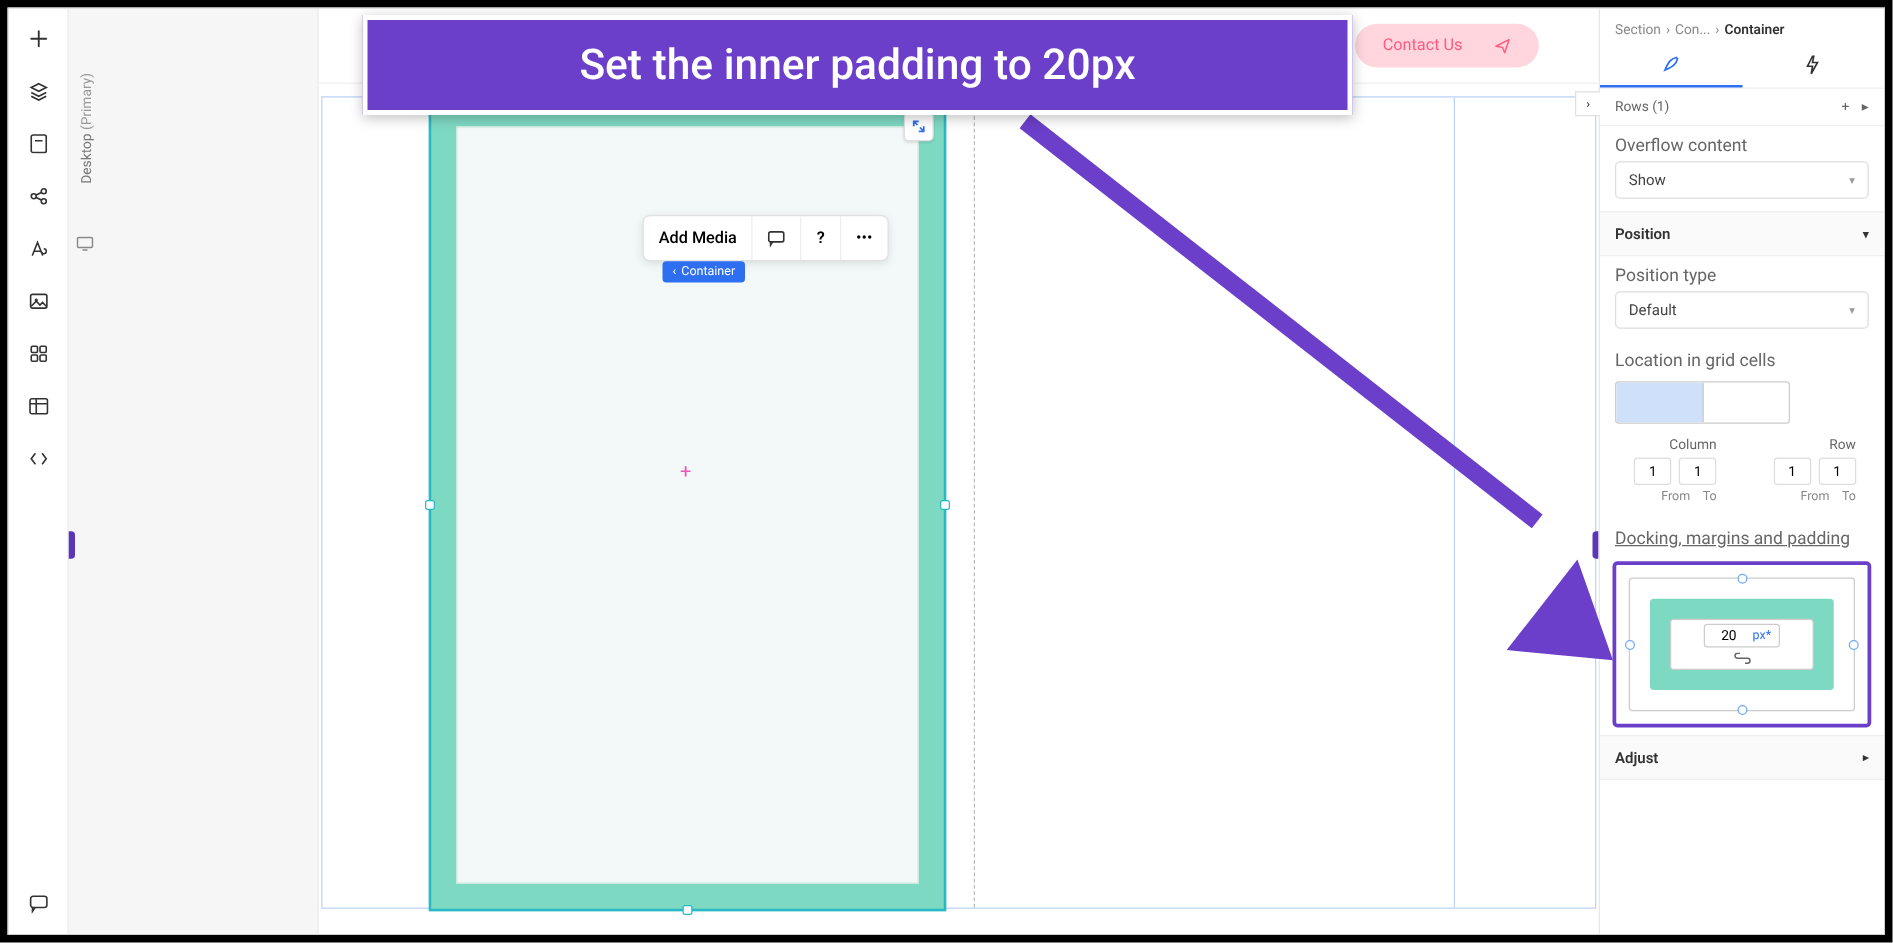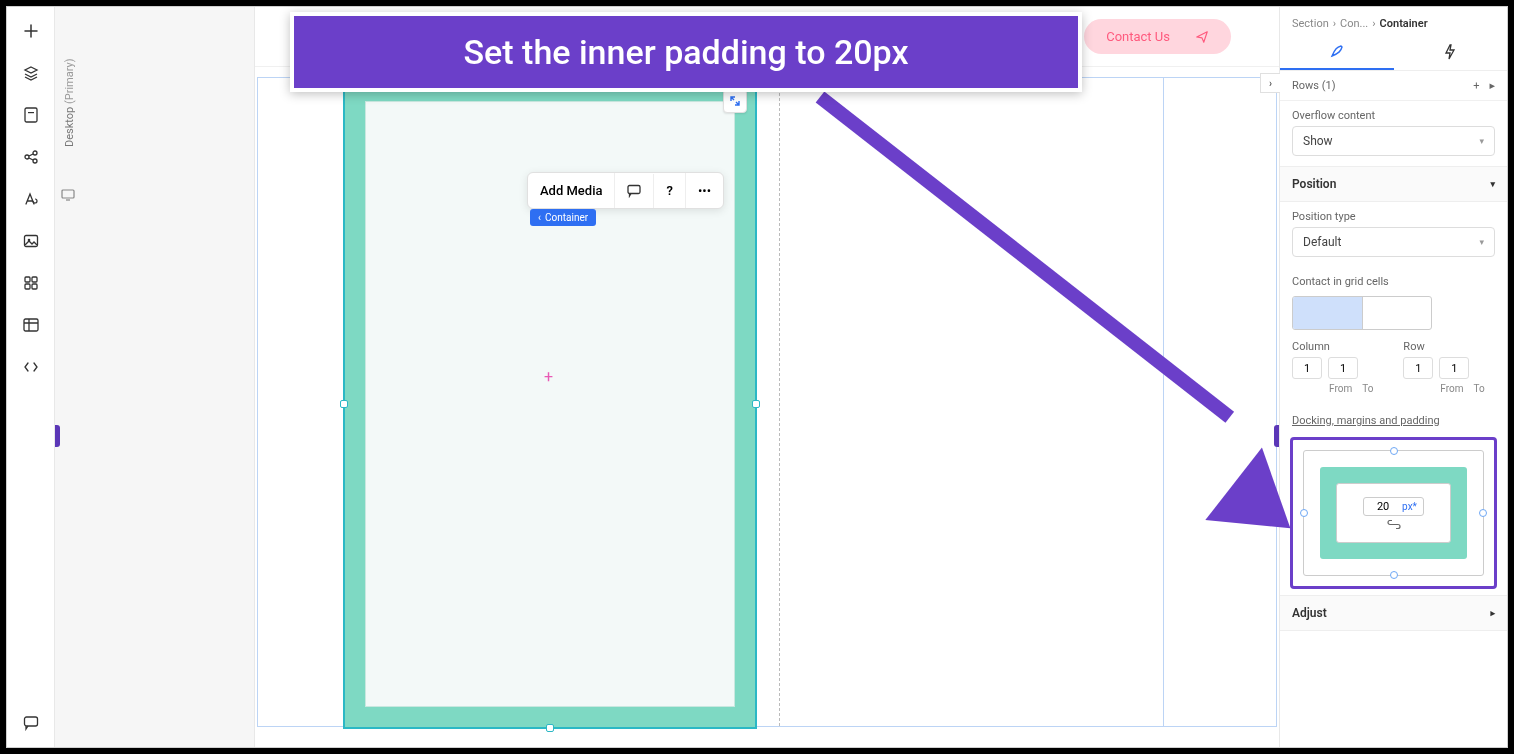--- a/index.html
+++ b/index.html
@@ -34,50 +34,50 @@
 .handle { position:absolute; width:8px; height:8px; background:#fff; border:1.5px solid #2bb8c5; border-radius:2px; }
 .handle.t { left:50%; top:-5px; margin-left:-4px; }
 .handle.b { left:50%; bottom:-5px; margin-left:-4px; }
 .handle.l { left:-5px; top:50%; margin-top:-4px; }
 .handle.r { right:-5px; top:50%; margin-top:-4px; }
 .handle.tl{ left:-5px; top:-5px; }
 .handle.tr{ right:-5px; top:-5px; }
 .expand-btn { position:absolute; right:8px; top:8px; width:24px; height:24px; background:#fff; border:1px solid #e0e0e0; border-radius:4px; display:flex; align-items:center; justify-content:center; box-shadow:0 1px 2px rgba(0,0,0,.1); }
 .plus-center { position:absolute; left:50%; top:286px; color:#e85ab5; font-size:16px; margin-left:-6px; }
 
-.toolbar-float { position:absolute; left:272px; top:165px; background:#fff; border:1px solid #e0e0e0; border-radius:6px; display:flex; align-items:center; box-shadow:0 2px 8px rgba(0,0,0,.1); }
+.toolbar-float { position:absolute; left:259px; top:165px; background:#fff; border:1px solid #e0e0e0; border-radius:6px; display:flex; align-items:center; box-shadow:0 2px 8px rgba(0,0,0,.1); }
 .toolbar-float > * { padding:10px 12px; font-size:13px; border-right:1px solid #eee; display:flex; align-items:center; }
 .toolbar-float > *:last-child { border-right:none; }
 .badge-container { position:absolute; left:275px; top:202px; background:#2e6ff2; color:#fff; font-size:10px; padding:3px 8px; border-radius:3px; display:flex; align-items:center; gap:4px; }
 
 .mark2 { position:absolute; right:0; top:418px; width:5px; height:22px; background:#5b37b7; border-radius:3px 0 0 3px; }
 
 
 .rpanel { width:228px; background:#fff; border-left:1px solid #e8e8e8; display:flex; flex-direction:column; font-size:12px; color:#333; }
 .rpanel .collapse { width:20px; height:20px; position:absolute; left:-20px; top:66px; background:#fff; border:1px solid #e0e0e0; border-right:none; display:flex; align-items:center; justify-content:center; font-size:10px; }
 .crumbs { padding:10px 12px 6px; font-size:11px; color:#888; display:flex; align-items:center; gap:4px; }
 .crumbs b { color:#333; font-weight:600; }
 .tabs { display:flex; border-bottom:1px solid #eee; }
 .tabs > div { flex:1; display:flex; justify-content:center; padding:8px 0; }
 .tabs .active { border-bottom:2px solid #2e6ff2; color:#2e6ff2; }
 .row-head { padding:8px 12px; font-size:11px; color:#666; display:flex; align-items:center; justify-content:space-between; border-bottom:1px solid #f0f0f0; }
 .section-head { padding:10px 12px; font-size:12px; font-weight:600; border-top:1px solid #eee; border-bottom:1px solid #eee; background:#fafafa; display:flex; justify-content:space-between; align-items:center; }
-.field-label { padding:8px 12px 4px; font-size:11px; color:#666; }
+.field-label { padding:8px 12px 4px; font-size:14px; color:#666; }
 .select { margin:0 12px 10px; border:1px solid #ddd; border-radius:4px; padding:7px 10px; font-size:12px; color:#444; display:flex; justify-content:space-between; align-items:center; }
 .grid-loc { margin:4px 12px 10px; display:flex; gap:0; border:1px solid #ccc; border-radius:3px; width:140px; height:34px; overflow:hidden; }
 .grid-loc > div { flex:1; }
 .grid-loc .sel { background:#cfe0fb; border-right:1px solid #ccc; }
 .colrow { display:flex; gap:30px; padding:0 12px 6px; }
-.colrow .grp { display:flex; flex-direction:column; gap:4px; }
+.colrow .grp { display:flex; flex-direction:column; gap:4px;align-items:flex-end; }
 .colrow .lbl { font-size:11px; color:#666; }
 .mini-inputs { display:flex; gap:6px; }
 .mini-inputs input { width:30px; height:22px; border:1px solid #ddd; border-radius:3px; text-align:center; font-size:11px; }
 .ft { font-size:10px; color:#888; display:flex; gap:10px;padding-left:37px; }
 
-.dock-box { margin:6px 10px; border:3px solid #6b3fc9; border-radius:4px; padding:22px; position:relative; height:152px; }
+.dock-box { margin:6px 10px; border:3px solid #6b3fc9; border-radius:4px; padding:22px; position:relative; height:133px; }
 .dock-outer { position:absolute; inset:10px; border:1px solid #ccc; border-radius:3px; }
 .dot { position:absolute; width:8px; height:8px; border:1.5px solid #6fa8f5; border-radius:50%; background:#fff; }
 .dot.t { left:50%; top:-4px; margin-left:-4px; }
 .dot.b { left:50%; bottom:-4px; margin-left:-4px; }
 .dot.l { left:-4px; top:50%; margin-top:-4px; }
 .dot.r { right:-4px; top:50%; margin-top:-4px; }
 .dock-mid { position:absolute; inset:16px; background:#7ed9c3; border-radius:3px; }
 .dock-inner { position:absolute; inset:16px; background:#fff; border:1px solid #ccc; border-radius:3px; display:flex; flex-direction:column; align-items:center; justify-content:center; gap:4px; }
 .pad-row { display:flex; align-items:center; gap:6px; border:1px solid #ccc; border-radius:3px; padding:2px 6px; }
 .pad-row input { width:26px; border:none; font-size:11px; text-align:center; outline:none; }
@@ -257,21 +257,21 @@
     <div class="section-head">
         <span>Position</span>
         <span style="font-size:9px;">▾</span>
       </div>
     <div class="field-label">Position type</div>
     <div class="select">
         <span>Default</span>
         <span style="font-size:9px;color:#999;">▾</span>
       </div>
 
-    <div class="field-label">Contact in grid cells</div>
+    <div class="field-label">Location in grid cells</div>
     <div class="grid-loc">
         <div class="sel"></div>
         <div></div>
       </div>
 
     <div class="colrow">
       <div class="grp">
         <div class="lbl">Column</div>
         <div class="mini-inputs">
           <input value="1" style="">

